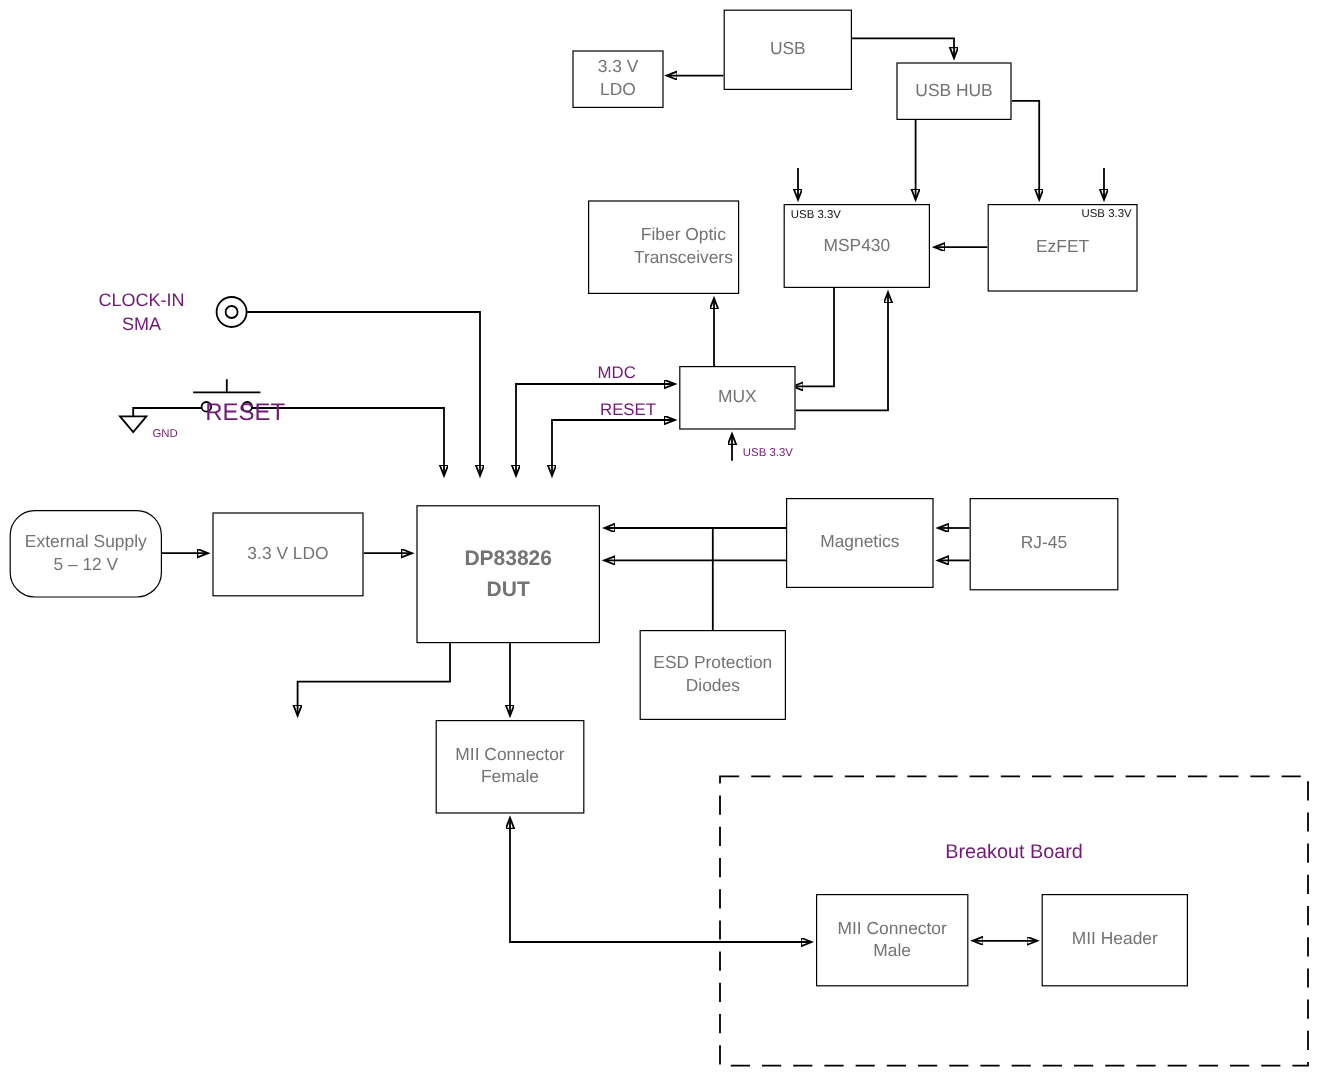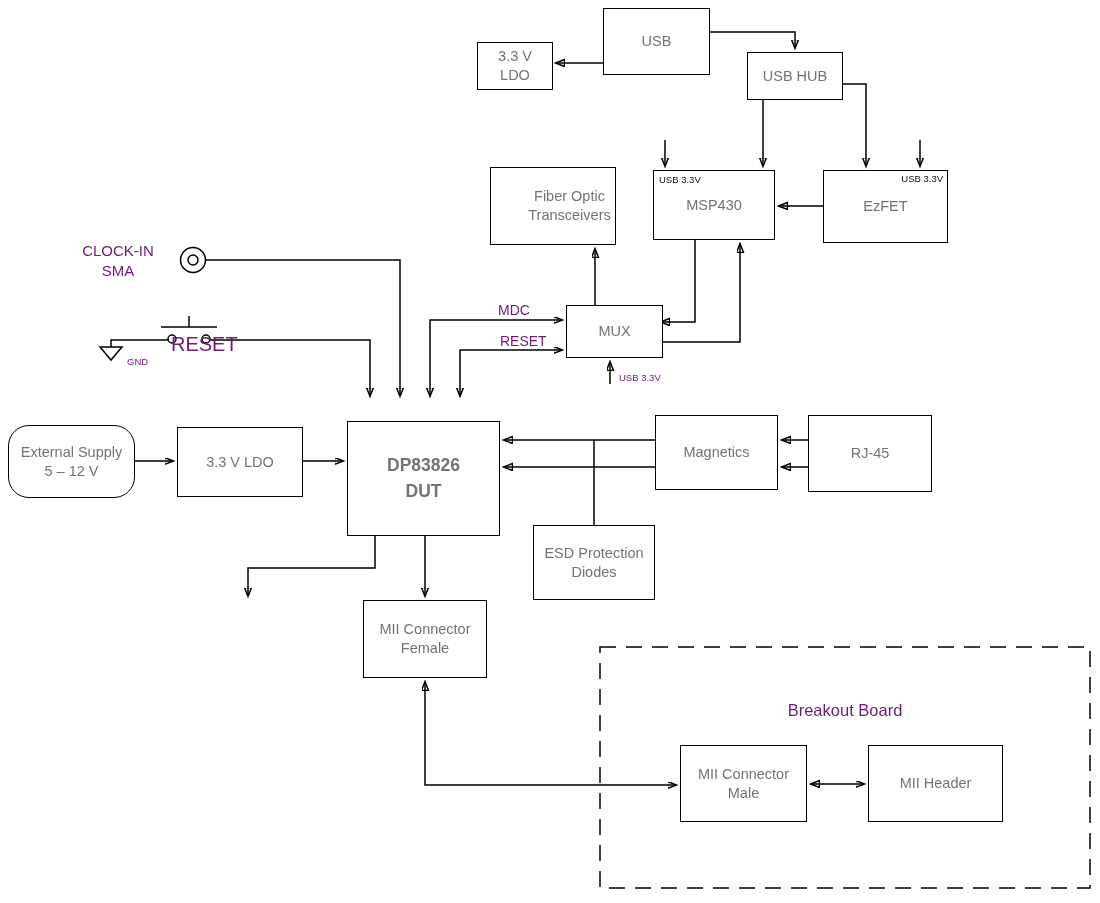--- a/index.html
+++ b/index.html
@@ -147,21 +147,21 @@
   <div class="block" style="left:363px; top:600px; width:124px; height:78px;">
     <span class="blabel">MII Connector
 Female</span>
   </div>
 
   <div class="block" style="left:680px; top:745px; width:127px; height:77px;">
     <span class="blabel">MII Connector
 Male</span>
   </div>
 
-  <div class="block" style="left:868px; top:745px; width:135px; height:77px;">
+  <div class="block" style="left:868px; top:745px; width:122px; height:77px;">
     <span class="blabel">MII Header</span>
   </div>
 
   <div class="floating label-breakout">Breakout Board</div>
   <div class="floating label-clockin">CLOCK-IN
 SMA</div>
   <div class="floating label-reset">RESET</div>
   <div class="floating label-gnd">GND</div>
   <div class="floating label-mdc">MDC</div>
   <div class="floating label-mdio">RESET</div>

